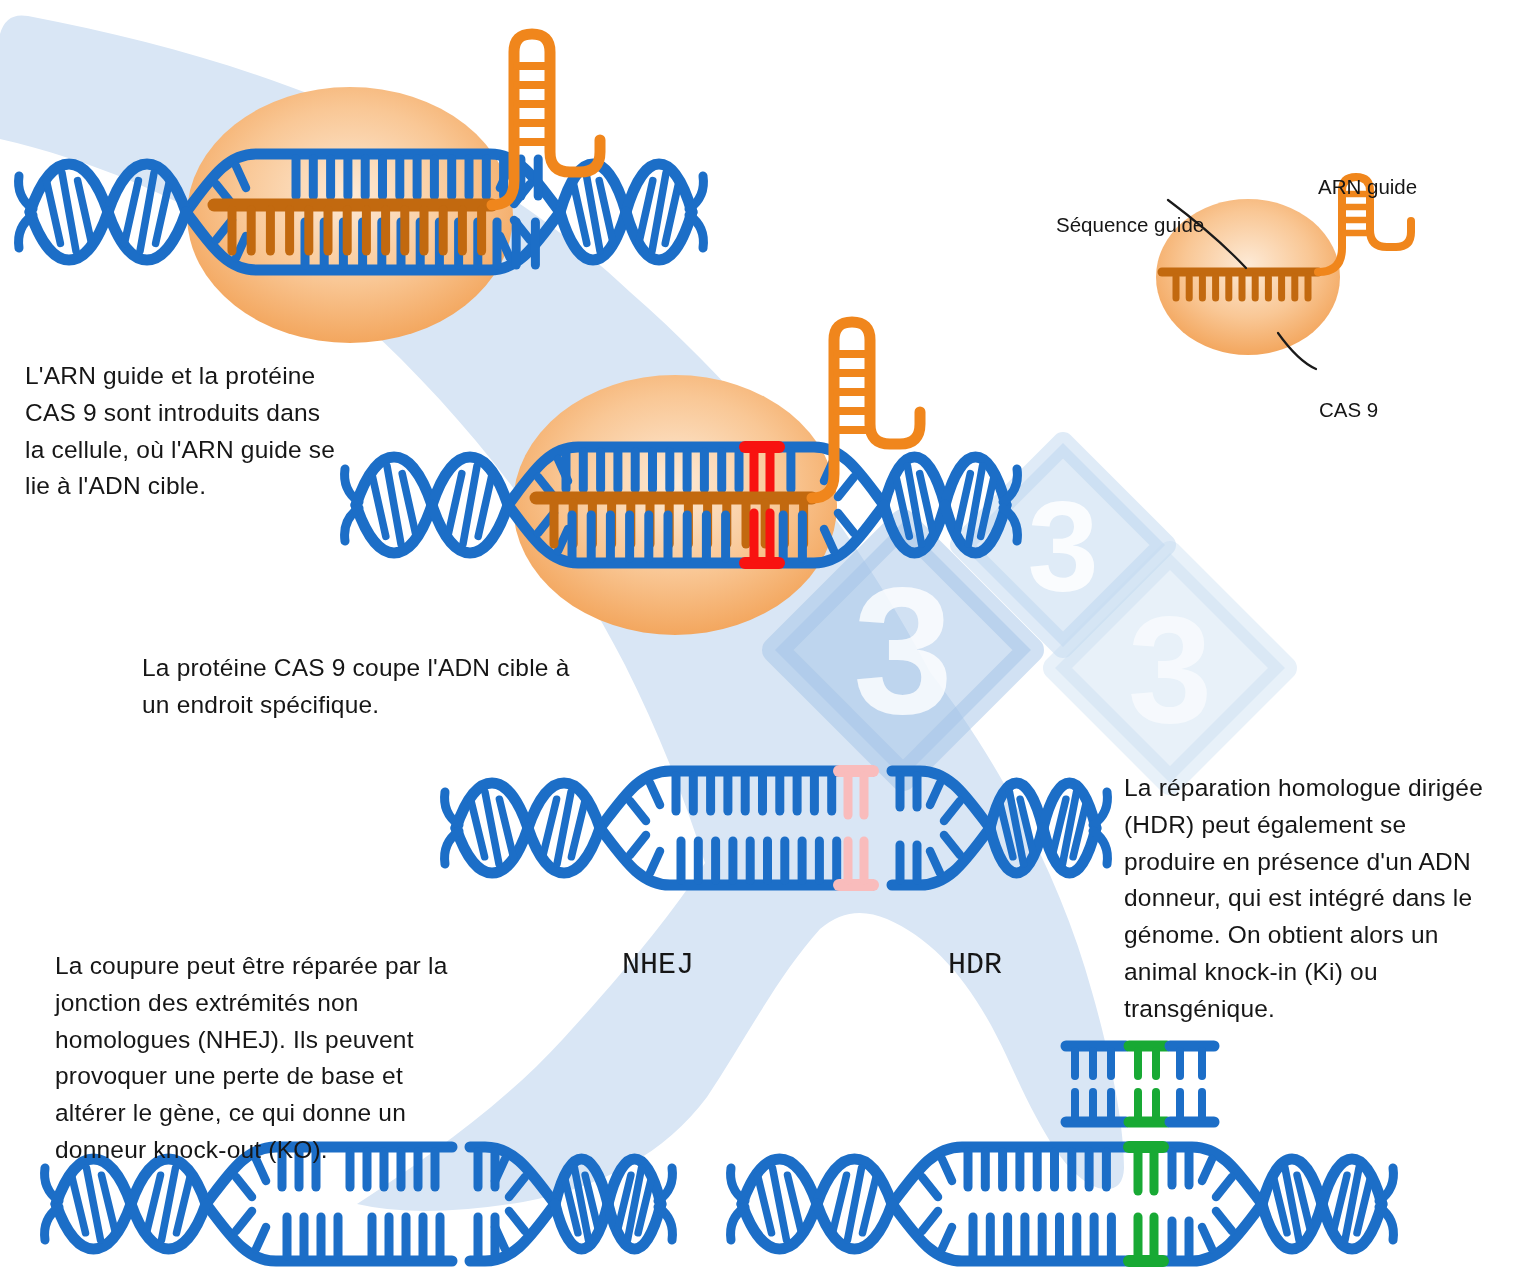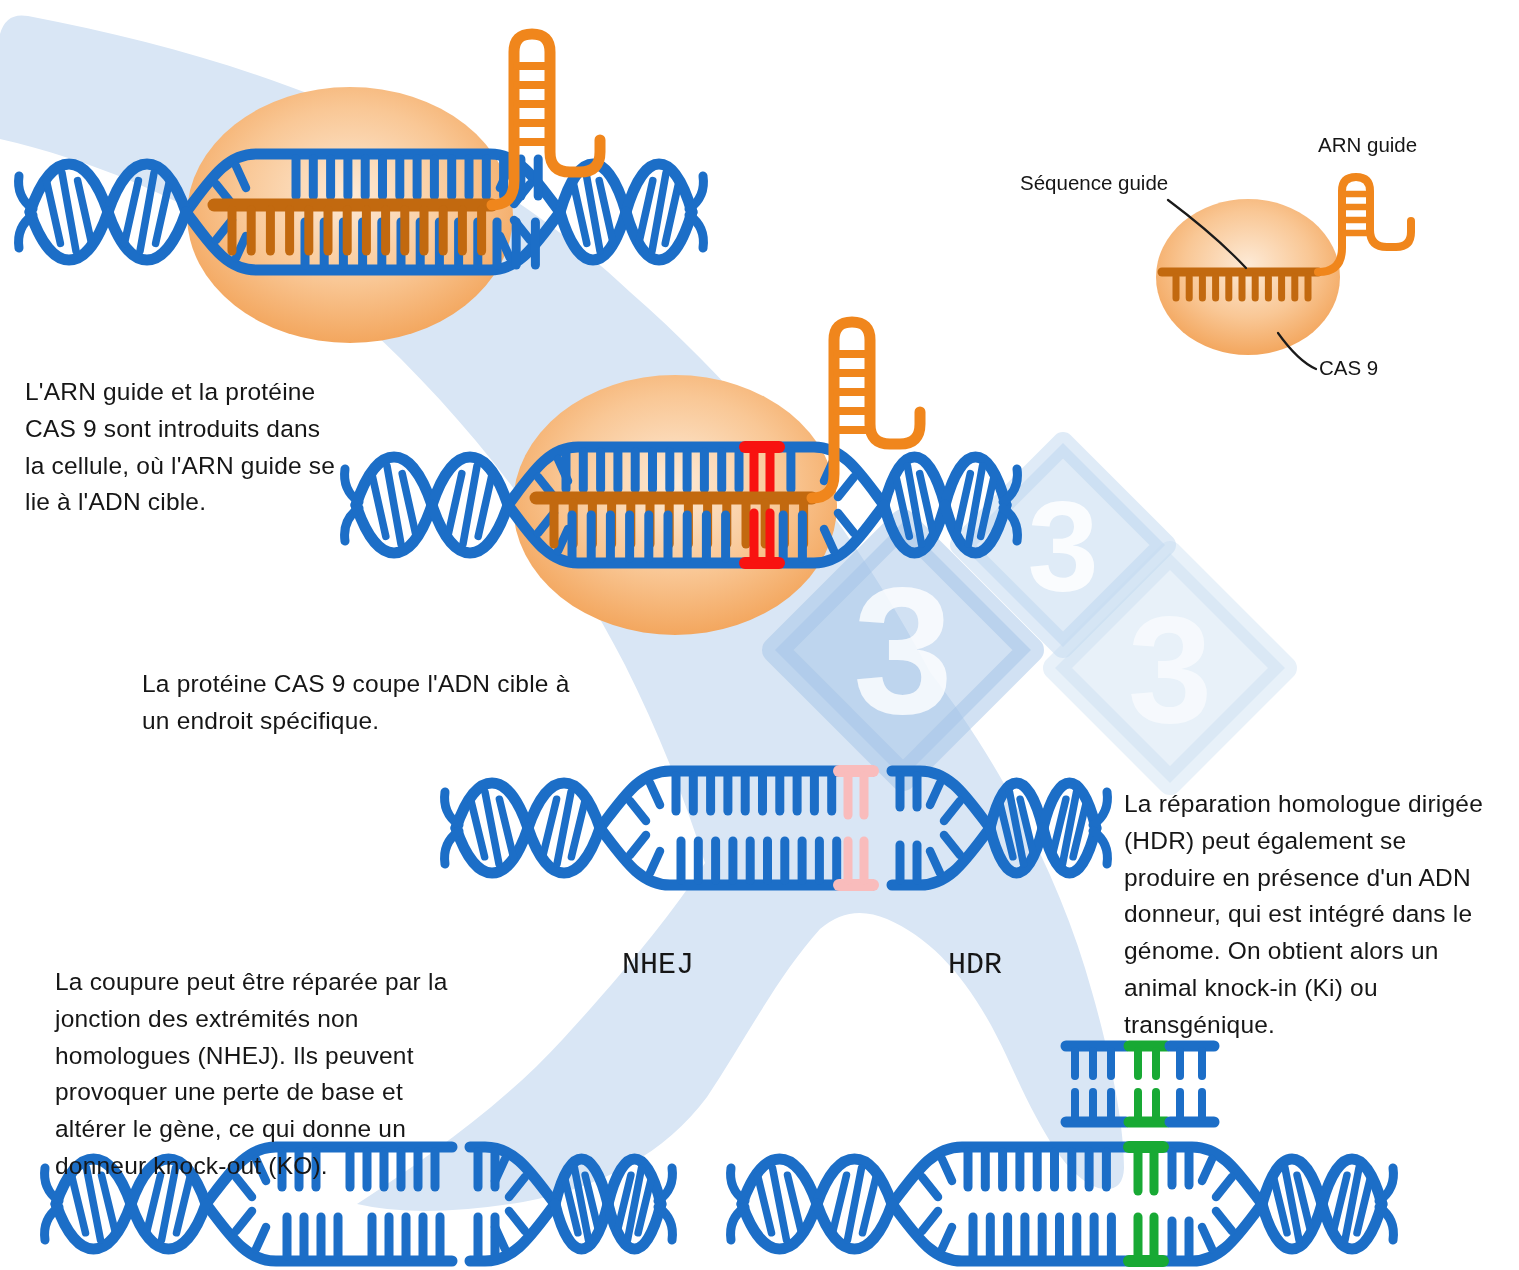--- a/index.html
+++ b/index.html
@@ -1,21 +1,21 @@
 <!DOCTYPE html>
 <html><head>
 <meta charset="utf-8">
 <style>
   html,body{margin:0;padding:0;background:#fff;}
   #wrap{position:relative;width:1519px;height:1270px;overflow:hidden;background:#fff;
         font-family:"Liberation Sans",sans-serif;}
   #wrap svg{position:absolute;left:0;top:0;}
   .cap{position:absolute;white-space:pre-line;font-size:24.5px;line-height:36.8px;
-       color:#161616;letter-spacing:.2px;margin-top:16px;}
-  .lbl{position:absolute;font-size:20.5px;color:#161616;white-space:nowrap;}
+       color:#161616;letter-spacing:.2px;}
+  .lbl{position:absolute;font-size:20.5px;color:#161616;white-space:nowrap;margin-top:42px;}
   .pathway{position:absolute;font-size:30px;color:#161616;white-space:nowrap;font-family:Liberation Mono, monospace;}
   .wm{font-family:"Liberation Sans",sans-serif;font-weight:bold;fill:#ffffff;text-anchor:middle;}
 </style>
 </head>
 <body>
 
 <div id="wrap">
 
   <svg id="bg" width="1519" height="1270" viewBox="0 0 1519 1270">
     <path fill="#d9e6f5" d="M 28,16 C 270,62 470,142 630,292 C 756,402 856,532 930,672
@@ -480,15 +480,15 @@
 produire en présence d'un ADN
 donneur, qui est intégré dans le
 génome. On obtient alors un
 animal knock-in (Ki) ou
 transgénique.</div>
 
   <div class="pathway" style="left:622px;top:948px">NHEJ</div>
   <div class="pathway" style="left:948px;top:948px">HDR</div>
 
   <div class="lbl" style="left:1318px;top:133px">ARN guide</div>
-  <div class="lbl" style="left:1020px;top:171px">Séquence guide</div>
+  <div class="lbl" style="left:1056px;top:171px">Séquence guide</div>
   <div class="lbl" style="left:1319px;top:356px">CAS 9</div>
 </div>
 
 </body></html>

